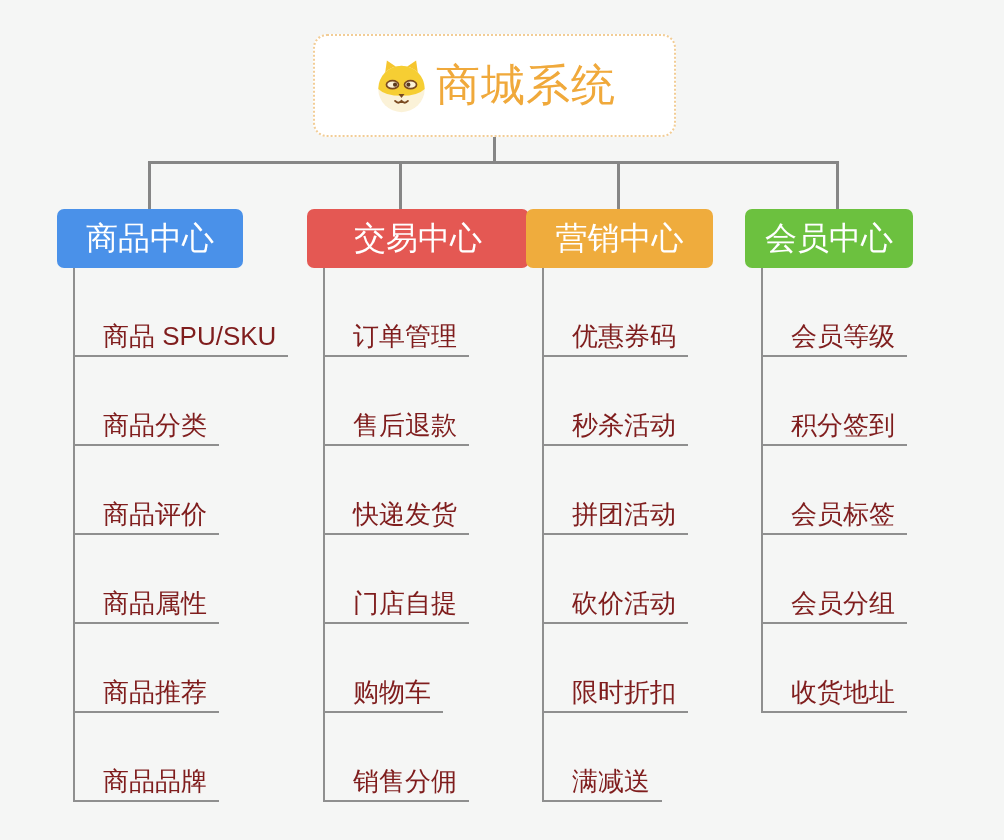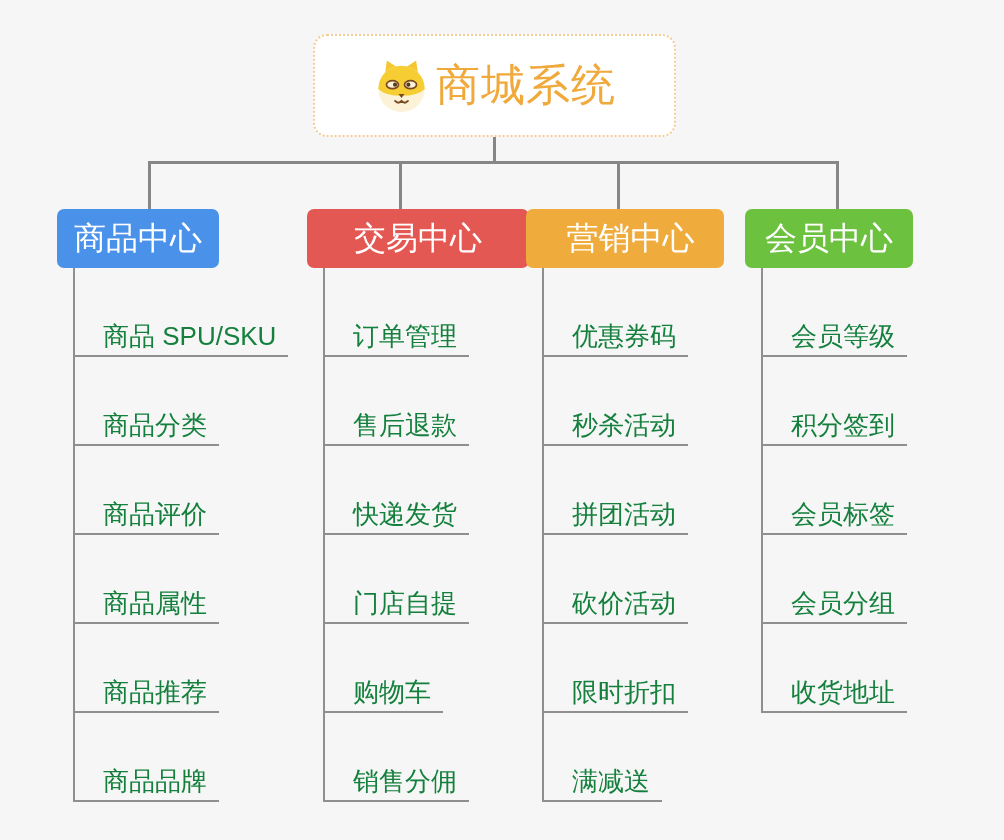--- a/index.html
+++ b/index.html
@@ -39,39 +39,39 @@
   .dog-icon{width:57px;height:55px;display:block;}
   
   .branch-box{
     position:absolute;top:209px;height:59px;
     border-radius:7px;
     color:#FFFFFF;font-size:32px;
     display:flex;align-items:center;justify-content:center;
     white-space:nowrap;
     cursor:default;
   }
-  .bb0{left:57px;width:162px;background:#4A91E9;}
+  .bb0{left:57px;width:186px;background:#4A91E9;}
   .bb1{left:307px;width:222px;background:#E45853;}
-  .bb2{left:526px;width:187px;background:#EFAC3D;padding-left:11px;}
+  .bb2{left:526px;width:187px;background:#EFAC3D;}
   .bb3{left:745px;width:168px;background:#6CC13F;}
   
   .children{
     position:absolute;top:268px;
     border-left:2px solid #8F8F8F;
   }
   .ch0{left:73px;} .ch1{left:323px;} .ch2{left:542px;} .ch3{left:761px;}
   .leaf{height:89px;display:flex;align-items:flex-end;}
   .leaf-label{
     display:inline-block;
     margin-left:-2px;
     border-bottom:2px solid #8F8F8F;
     padding:0 12px 5px 30px;
     font-size:26px;
     line-height:1.05;
-    color:#15803d;
+    color:#7f1d1d;
     white-space:nowrap;
   }
 </style>
 </head>
 <body>
 
 <div class="canvas">
 
   <div class="conn v conn-root"></div>
   <div class="conn h conn-bus"></div>

